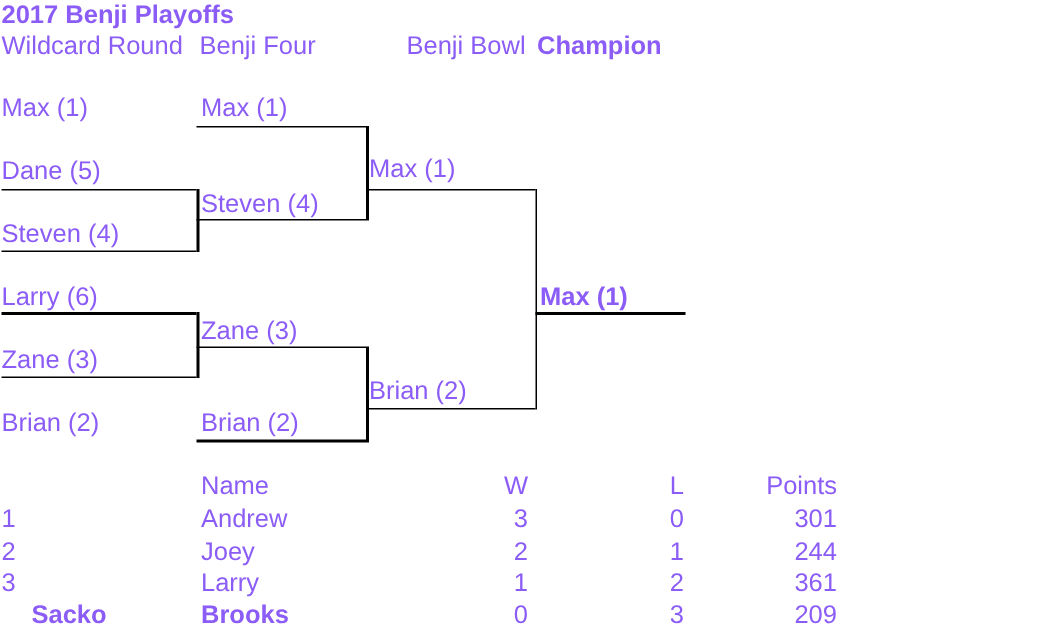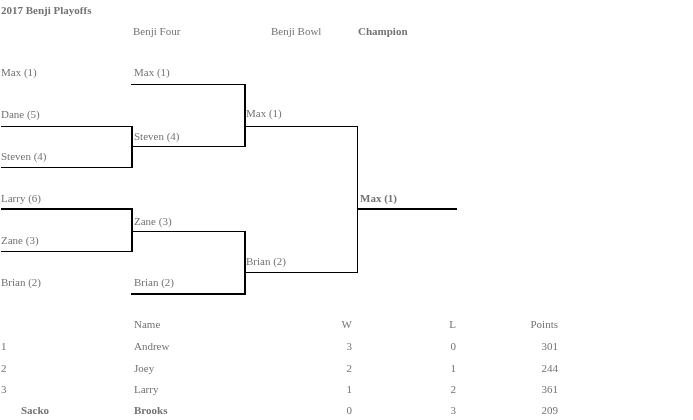--- a/index.html
+++ b/index.html
@@ -9,37 +9,37 @@
     font-family: "Liberation Sans", sans-serif;
   }
   #canvas {
     position: relative;
     width: 693px; height: 420px;
     background: #ffffff;
     overflow: hidden;
   }
   .t {
     position: absolute;
-    font-size: 11px;
+    font-size: 17px;
     line-height: 14px;
-    color: #737373;
+    color: #8b5cf6;
     white-space: nowrap;
-    font-family: Liberation Serif, serif;
   }
   .b { font-weight: bold; }
   .num { text-align: right; }
   .hl { position: absolute; height: 1.5px; background: #000000; }
   .vl { position: absolute; width: 1.5px; background: #000000; }
 </style>
 </head>
 <body>
 
 <div id="canvas">
 
   <div class="t b" style="left:1px; top:3px;">2017 Benji Playoffs</div>
+  <div class="t" style="left:1px; top:24px;">Wildcard Round</div>
   <div class="t" style="left:133px; top:24px;">Benji Four</div>
   <div class="t" style="left:246px; top:24px;margin-left:25px;">Benji Bowl</div>
   <div class="t b" style="left:358px; top:24px;">Champion</div>
 
   <div class="t" style="left:1px; top:65px;">Max (1)</div>
   <div class="t" style="left:1px; top:107px;">Dane (5)</div>
   <div class="t" style="left:1px; top:149px;">Steven (4)</div>
   <div class="t" style="left:1px; top:191px;">Larry (6)</div>
   <div class="t" style="left:1px; top:233px;">Zane (3)</div>
   <div class="t" style="left:1px; top:275px;">Brian (2)</div>

